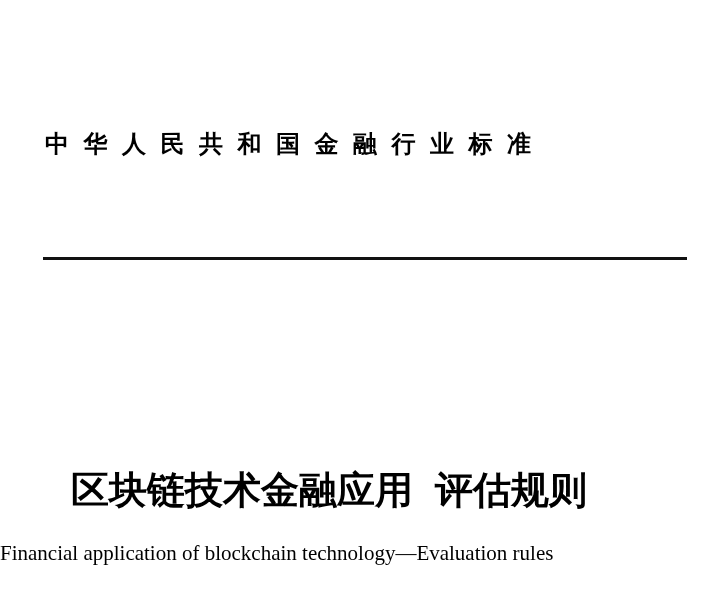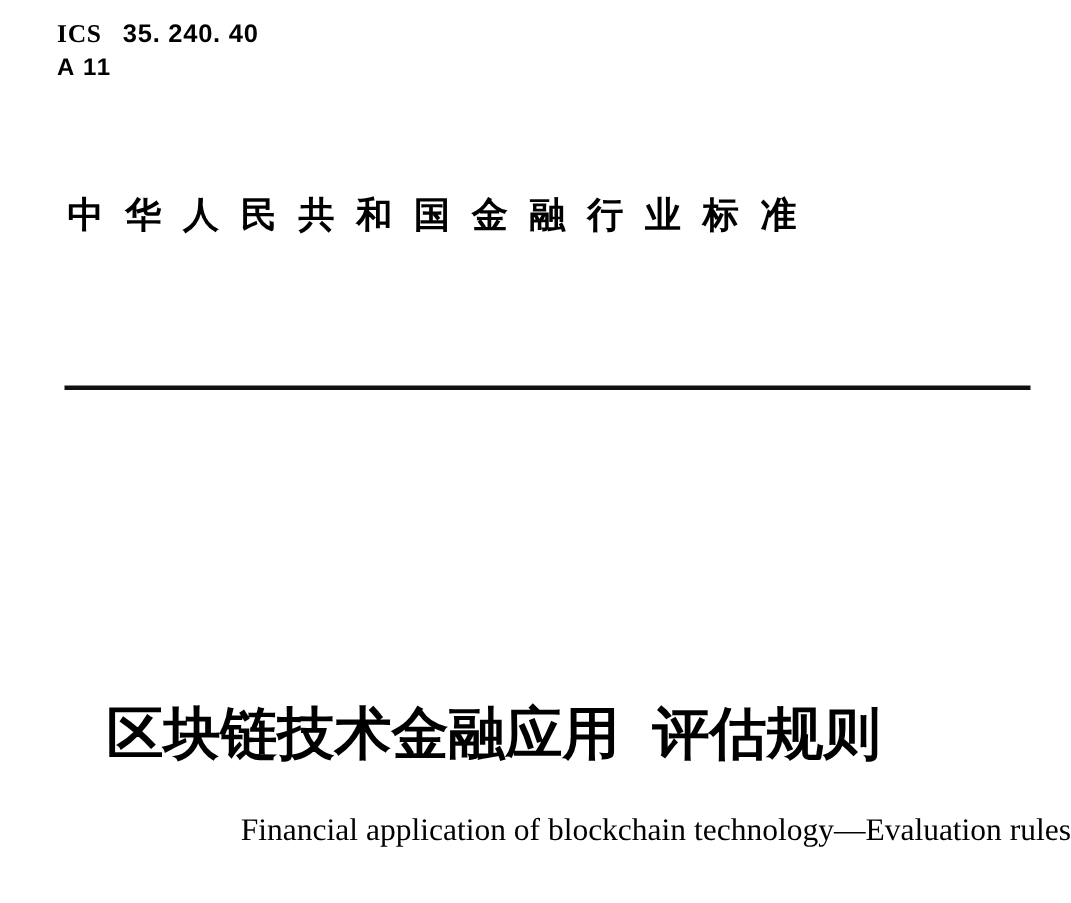--- a/index.html
+++ b/index.html
@@ -105,38 +105,32 @@
     word-spacing: 0.3em;
     white-space: nowrap;
   }
 
   
   .doc-subtitle {
     position: absolute;
     left: 0;
     top: 541px;
     width: 714px;
-    text-align: right;
+    text-align: left;
     font-family: "Liberation Serif", serif;
     font-size: 21px;
     font-weight: normal;
     white-space: nowrap;
   }
 </style>
 </head>
 <body>
 
 <div class="page">
 
-  <div class="ics-block">
-    <div>
-      <span class="ics-label">ICS</span><span class="ics-code">35. 240. 40</span>
-    </div>
-    <div class="class-code">A 11</div>
-  </div>
 
 
   <div class="standard-type">中华人民共和国金融行业标准</div>
 
 
   <div class="cover-rule"></div>
 
   <div class="doc-title">区块链技术金融应用 评估规则</div>
 
   <div class="doc-subtitle">Financial application of blockchain technology—Evaluation rules</div>

